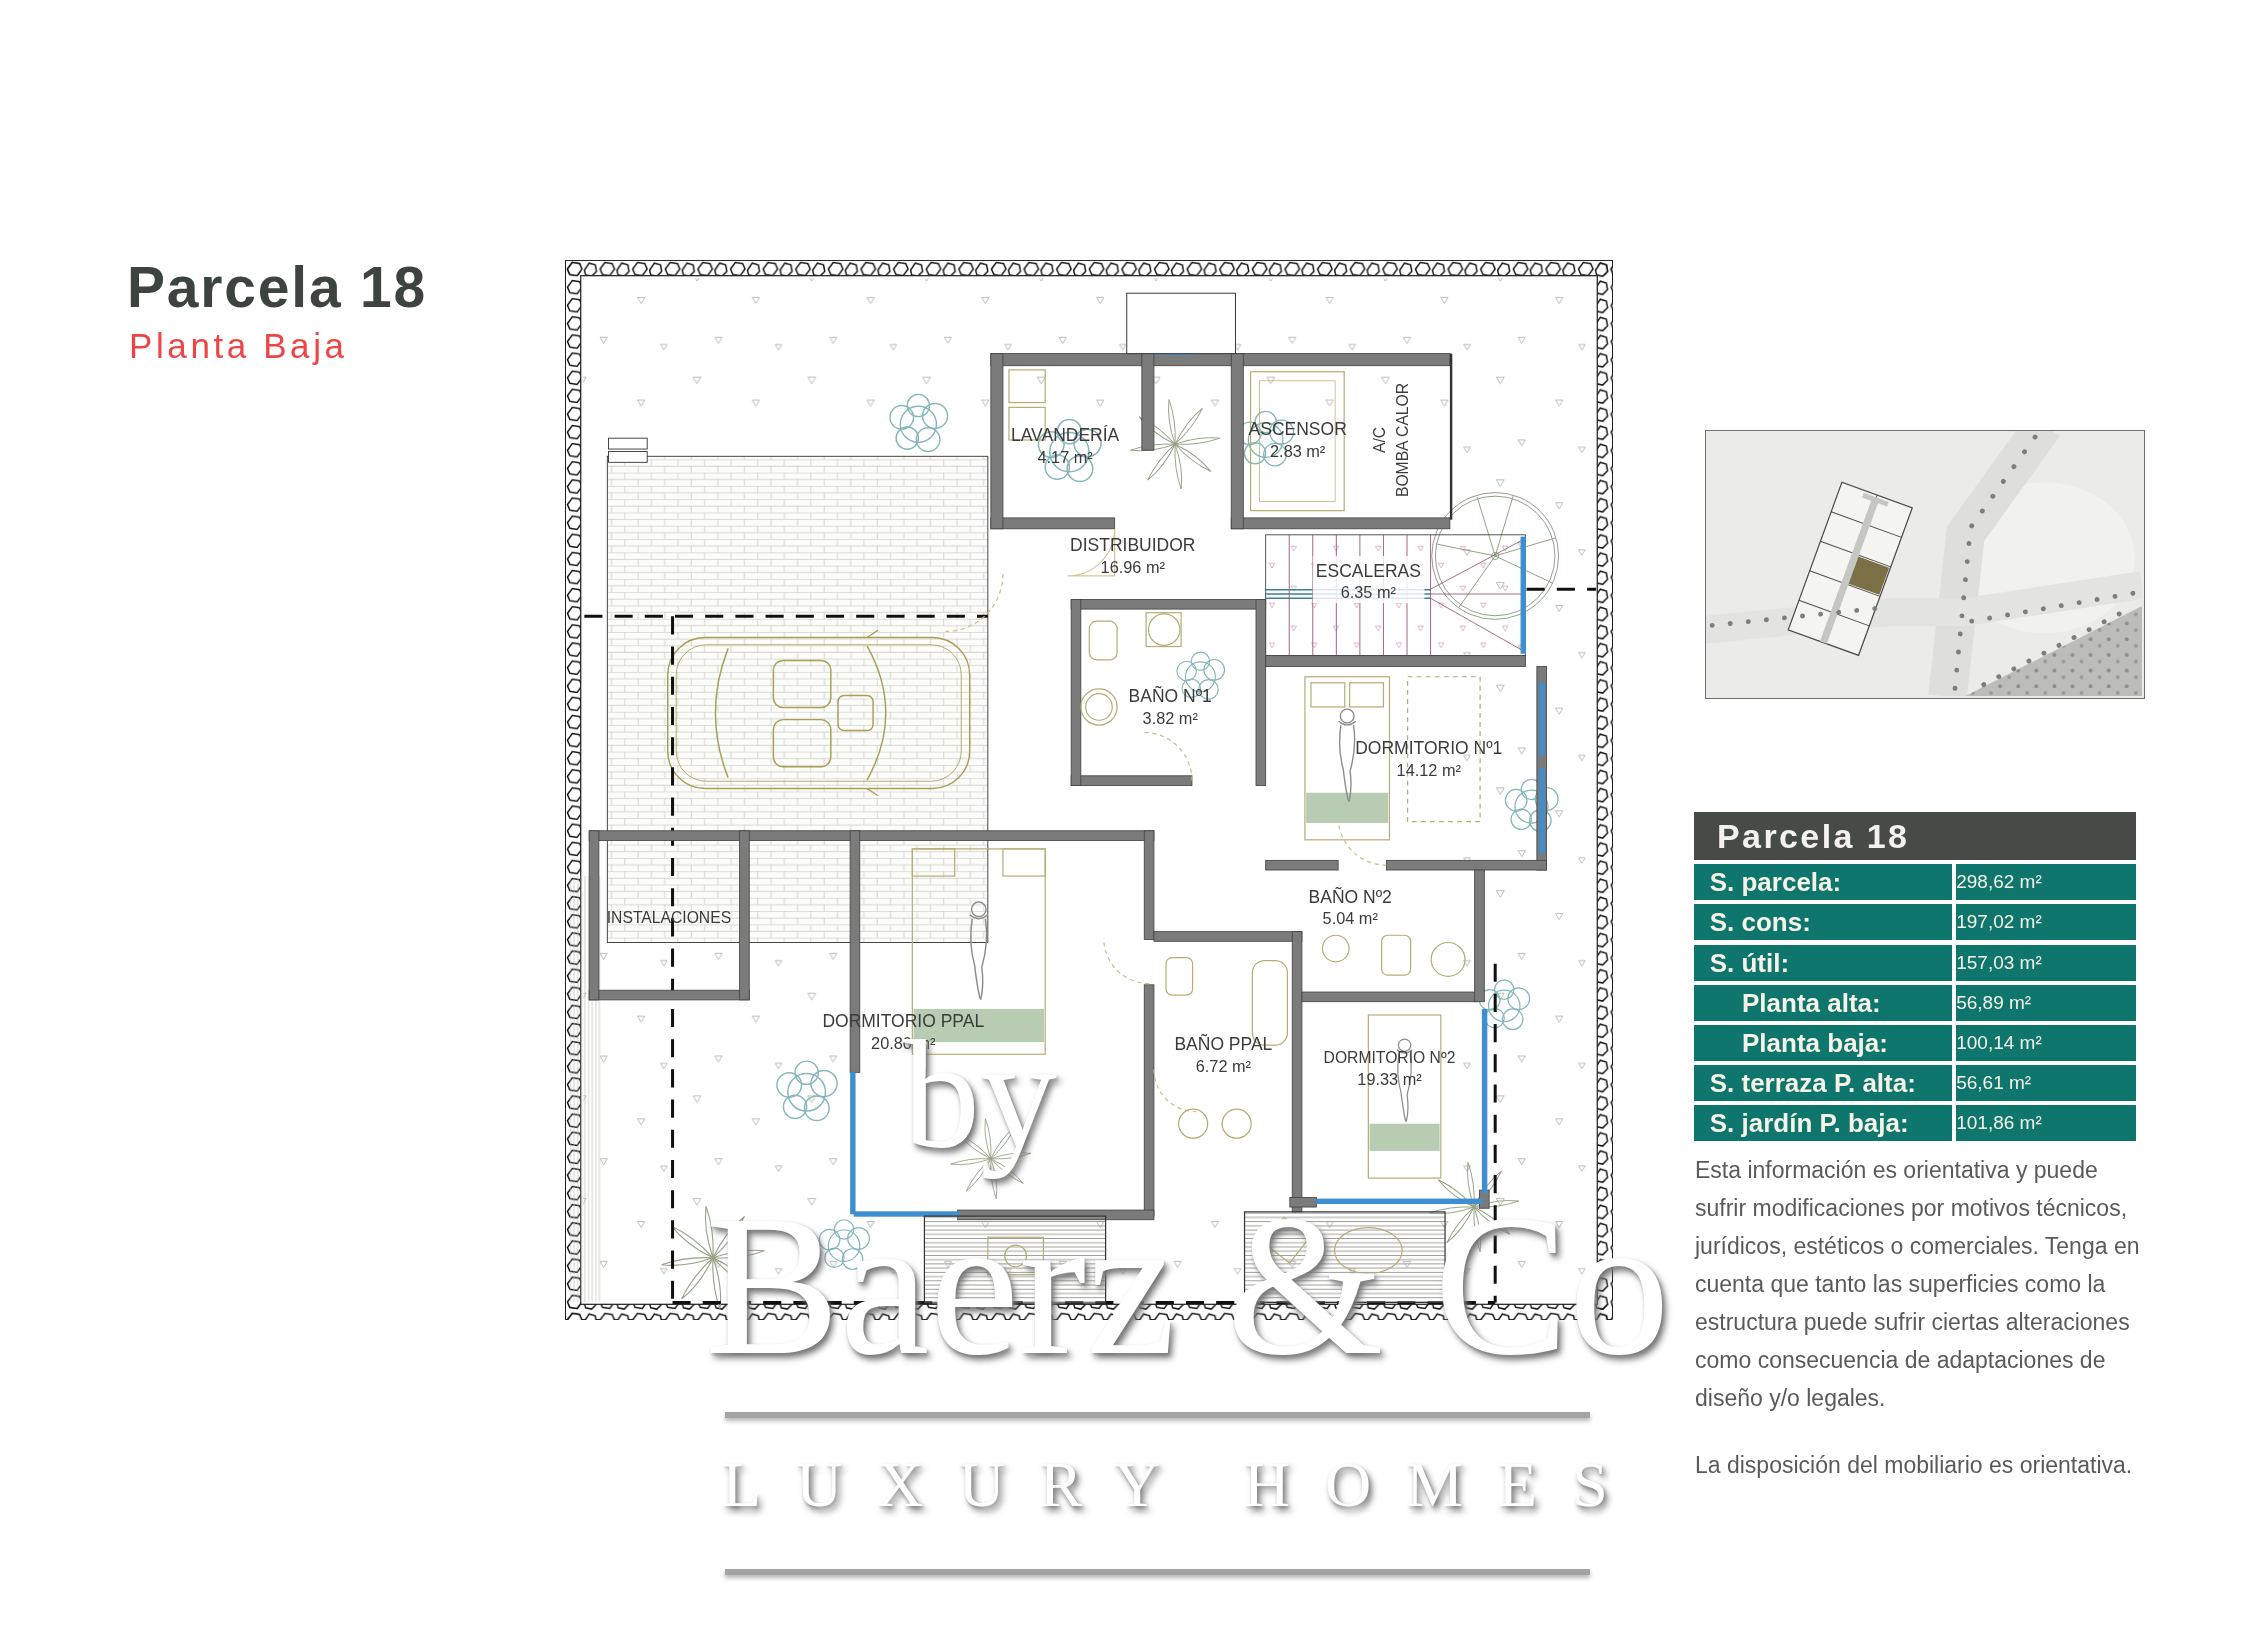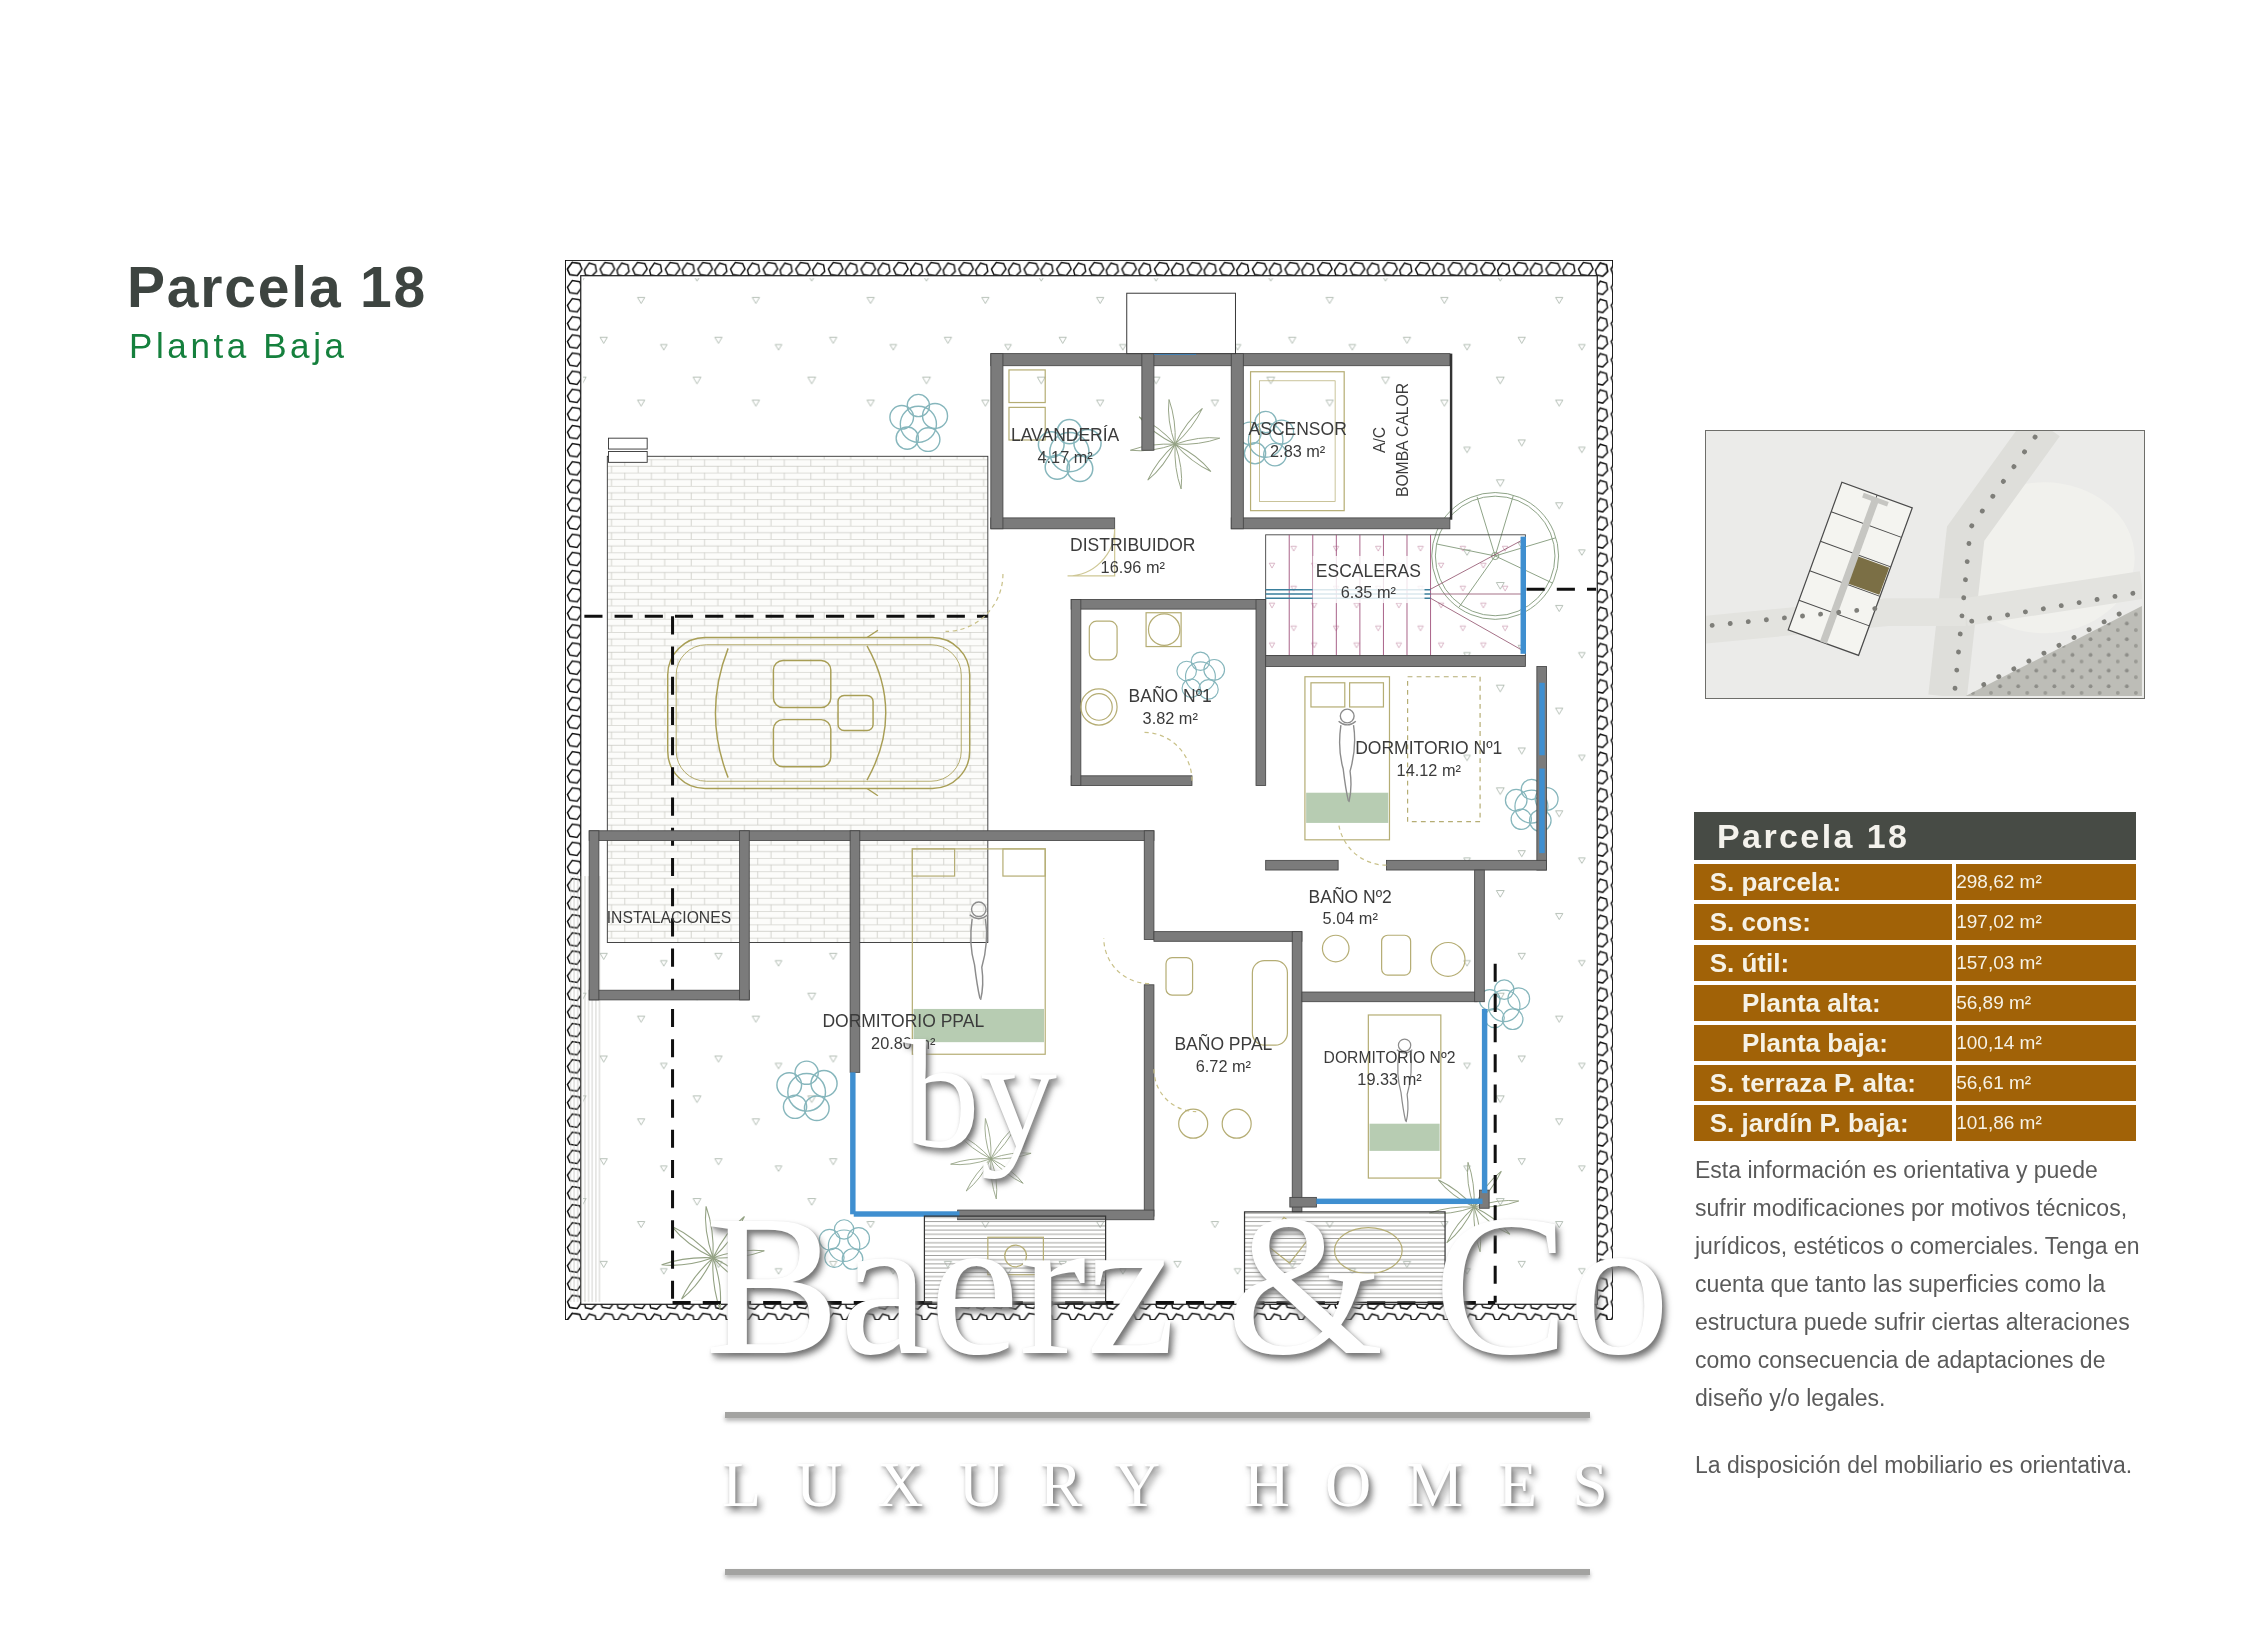--- a/index.html
+++ b/index.html
@@ -2,28 +2,28 @@
 <html style="font-size:9.7px"><head>
 <meta charset="utf-8">
 <style>
   html,body{margin:0;padding:0;background:#ffffff;}
   #page{position:relative;width:2261px;height:1641px;background:#fff;overflow:hidden;
         font-family:"Liberation Sans",sans-serif;}
   .abs{position:absolute;}
 
   
   #page-title{left:127px;top:254px;font-size:57px;font-weight:700;letter-spacing:1.8px;color:#3d4440;}
-  #page-subtitle{left:129px;top:326px;font-size:35px;font-weight:400;letter-spacing:3.6px;color:#15803d;}
+  #page-subtitle{left:129px;top:326px;font-size:35px;font-weight:400;letter-spacing:3.6px;color:#ef4444;}
 
   
   #summary{left:1694px;top:812px;width:442px;}
   #summary .hdr{height:48px;background:#474b45;color:#f4f2ec;font-size:34px;font-weight:700;
                 letter-spacing:2.4px;line-height:48px;padding-left:23px;box-sizing:border-box;}
   #summary .row{display:flex;margin-top:4.2px;height:36px;}
-  #summary .cell{background:#a16207;color:#f6f2e6;box-sizing:border-box;}
+  #summary .cell{background:#0f766e;color:#f6f2e6;box-sizing:border-box;}
   #summary .lbl{flex:0 0 258px;font-size:26px;font-weight:700;line-height:36px;padding-left:15.7px;margin-right:4.2px;}
   #summary .row.indent .lbl{padding-left:48px;}
   #summary .val{flex:1;font-size:19px;font-weight:400;line-height:36px;text-align:left;padding-right:14.5px;}
 
   
   #disclaimer{left:1695px;top:1151px;width:452px;color:#5a5a5a;font-size:23px;line-height:38px;}
   #disclaimer p{margin:0 0 29px 0;}
 
   
   #sitemap{left:1705px;top:430px;width:440px;height:269px;border:1.8px solid #6e6e6a;box-sizing:border-box;background:#ebebe9;}

